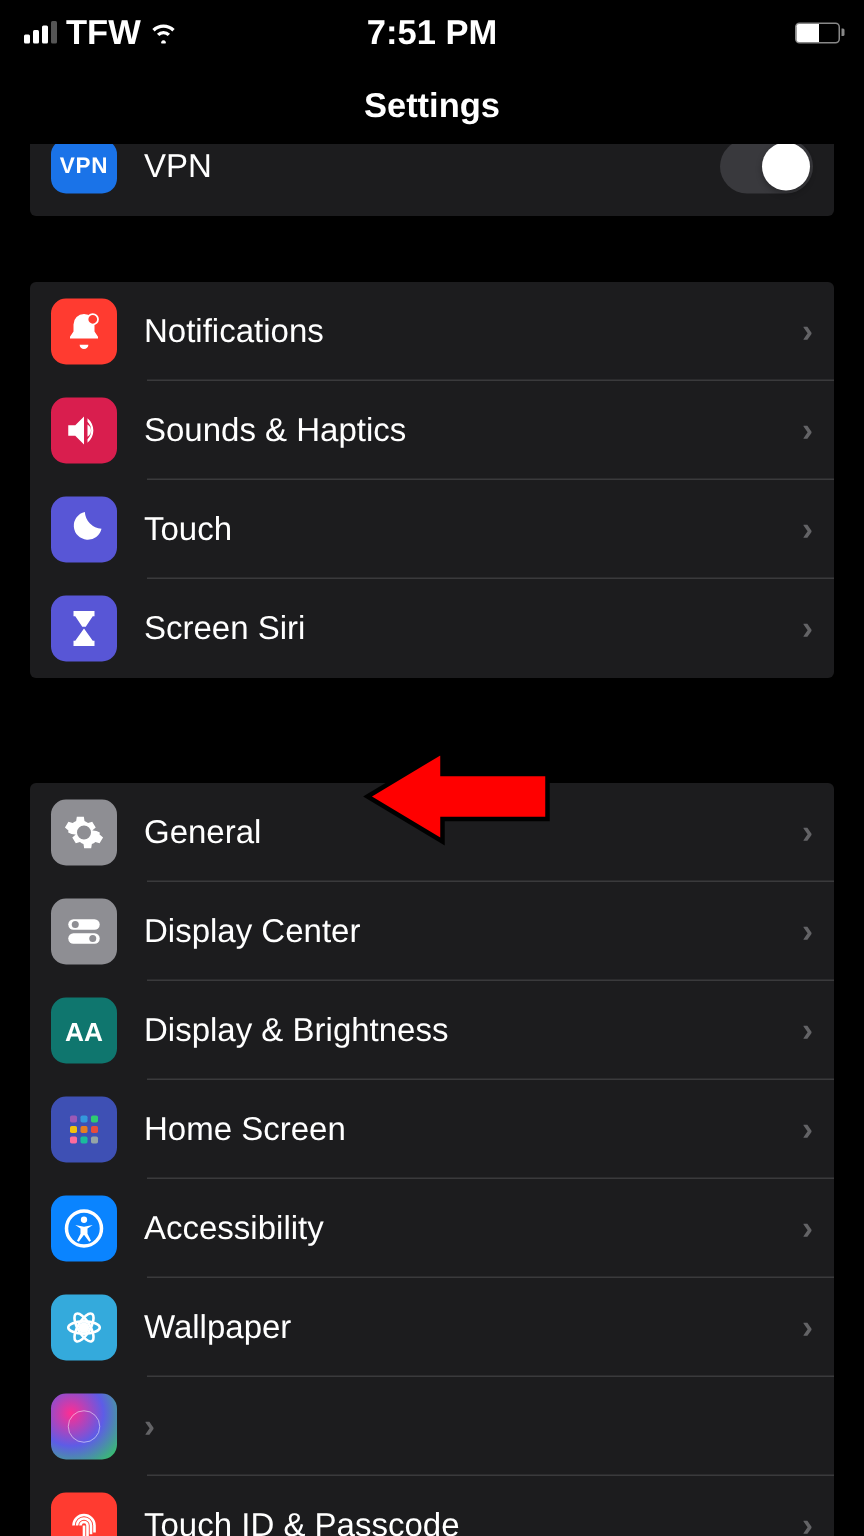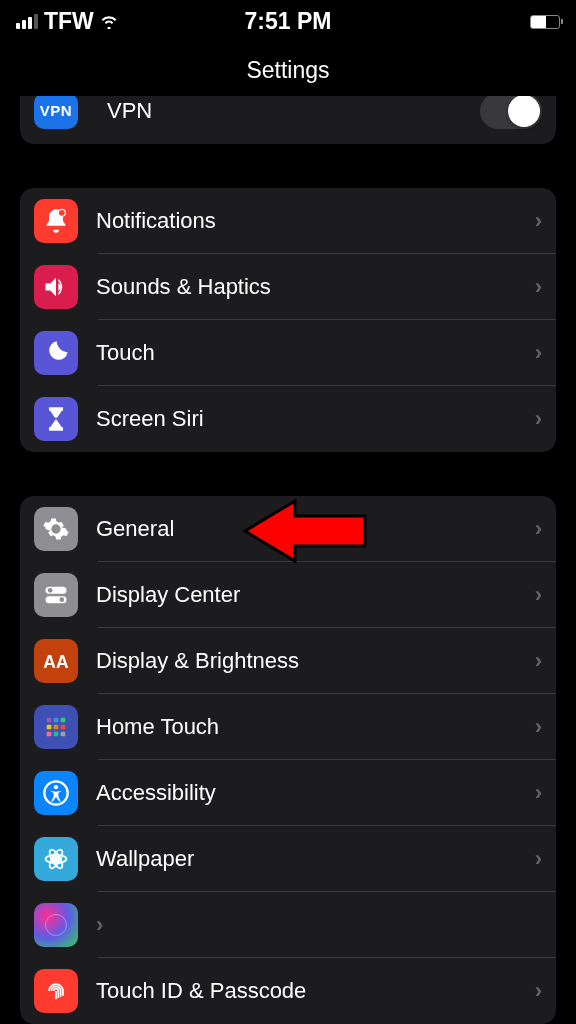--- a/index.html
+++ b/index.html
@@ -29,28 +29,28 @@
     .signal-bars span:nth-child(2) { height: 9px; }
     .signal-bars span:nth-child(3) { height: 12px; }
     .signal-bars span:nth-child(4) { height: 15px; background: #555; }
     .wifi-icon { width: 18px; height: 14px; }
     .battery { width: 30px; height: 14px; border: 1.5px solid #888; border-radius: 3px; position: relative; }
     .battery::after { content: ""; position: absolute; right: -4px; top: 3.5px; width: 2px; height: 5px; background: #888; border-radius: 0 1px 1px 0; }
     .battery-fill { width: 55%; height: 100%; background: #fff; border-radius: 1.5px 0 0 1.5px; }
     .nav-title {
       text-align: center;
       font-size: 23px;
-      font-weight: 400;
+      font-weight: 700;
       padding: 18px 0 22px;
     }
     .content { padding: 0 20px; }
     .group {
       background: #1c1c1e;
-      border-radius: 14px;
-      margin-bottom: 44px;
+      border-radius: 4px;
+      margin-bottom: 70px;
       overflow: hidden;
     }
     .group.partial-top { border-top-left-radius: 0; border-top-right-radius: 0; margin-top: -2px;}
     .row {
       display: flex;
       align-items: center;
       padding: 11px 14px;
       min-height: 66px;
       position: relative;
     }
@@ -129,21 +129,21 @@
       <div class="battery-fill"></div>
     </div>
   </div>
 </div>
 
 <div class="nav-title">Settings</div>
 
 <div class="content">
 
   <div class="group partial-top" style="margin-bottom:44px; margin-top:-10px;">
-    <div class="row" style="padding-top:0; min-height:48px;gap:11px;">
+    <div class="row" style="padding-top:0; min-height:48px;">
       <div class="icon-box" style="background:#1a73e8; height:36px; margin-top:-8px;">
         <span style="color:#fff;font-size:15px;font-weight:700;letter-spacing:0.5px;">VPN</span>
       </div>
       <div class="row-label" style="margin-top:-8px;">VPN</div>
       <div class="switch" style="margin-top:-8px;">
         <div class="switch-knob"></div>
       </div>
     </div>
   </div>
 
@@ -208,21 +208,21 @@
             <rect x="3" y="13" width="18" height="6" rx="3" fill="#fff"></rect>
             <circle cx="7" cy="8" r="2" fill="#8e8e93"></circle>
             <circle cx="17" cy="16" r="2" fill="#8e8e93"></circle>
           </svg>
       </div>
       <div class="row-label">Display Center</div>
       <div class="chevron">›</div>
       <div class="row-divider"></div>
     </div>
     <div class="row">
-      <div class="icon-box" style="background:#c2410c;">
+      <div class="icon-box" style="background:#0f766e;">
         <svg class="icon-svg" viewBox="0 0 24 24">
             <text x="12" y="18" text-anchor="middle" font-size="15" font-weight="700" fill="#fff">AA</text>
           </svg>
       </div>
       <div class="row-label">Display &amp; Brightness</div>
       <div class="chevron">›</div>
       <div class="row-divider"></div>
     </div>
     <div class="row">
       <div class="icon-box" style="background:#3e50b4;">
@@ -231,21 +231,21 @@
             <rect x="10" y="4" width="4" height="4" rx="1" fill="#3498db"></rect>
             <rect x="16" y="4" width="4" height="4" rx="1" fill="#2ecc71"></rect>
           <rect x="4" y="10" width="4" height="4" rx="1" fill="#f1c40f"></rect>
             <rect x="10" y="10" width="4" height="4" rx="1" fill="#e67e22"></rect>
             <rect x="16" y="10" width="4" height="4" rx="1" fill="#e74c3c"></rect>
           <rect x="4" y="16" width="4" height="4" rx="1" fill="#ff6b9d"></rect>
             <rect x="10" y="16" width="4" height="4" rx="1" fill="#1abc9c"></rect>
             <rect x="16" y="16" width="4" height="4" rx="1" fill="#95a5a6"></rect>
         </svg>
       </div>
-      <div class="row-label">Home Touch</div>
+      <div class="row-label">Home Screen</div>
       <div class="chevron">›</div>
       <div class="row-divider"></div>
     </div>
     <div class="row">
       <div class="icon-box" style="background:#0a84ff;">
         <svg class="icon-svg" viewBox="0 0 24 24">
             <circle cx="12" cy="12" r="10" fill="none" stroke="#fff" stroke-width="2"></circle>
             <circle cx="12" cy="7" r="1.8" fill="#fff"></circle>
             <path d="M7 10l5 1 5-1-3 2v3l2 4-1 .5-3-4-3 4-1-.5 2-4v-3z" fill="#fff"></path>
           </svg>

